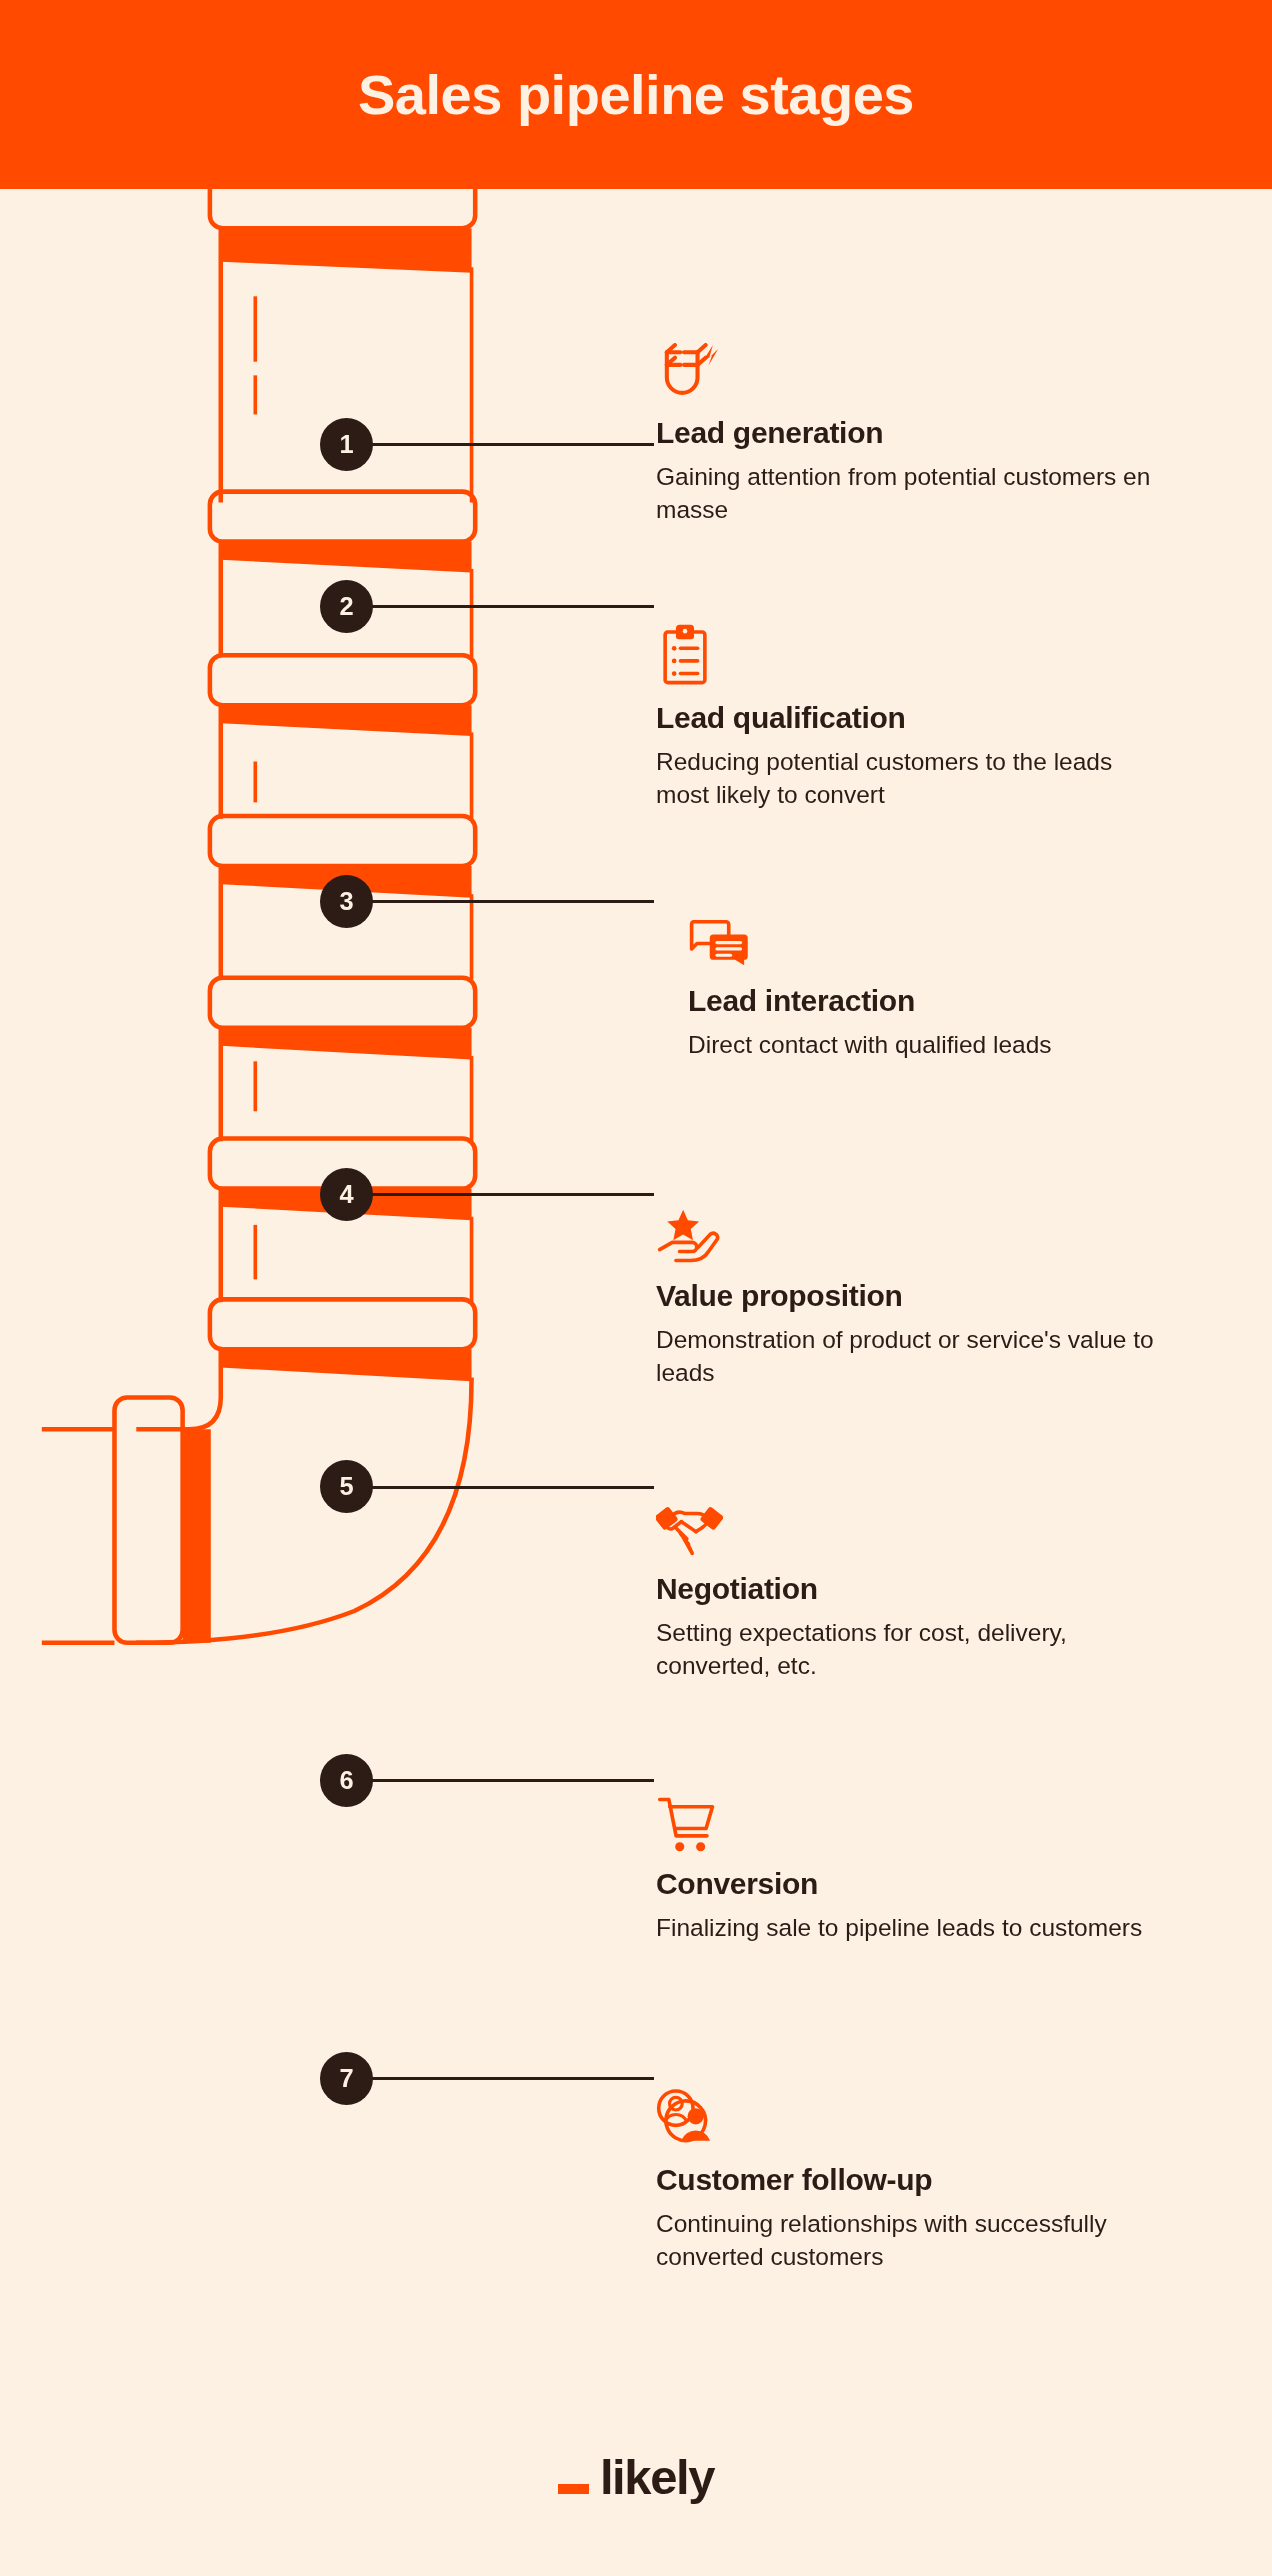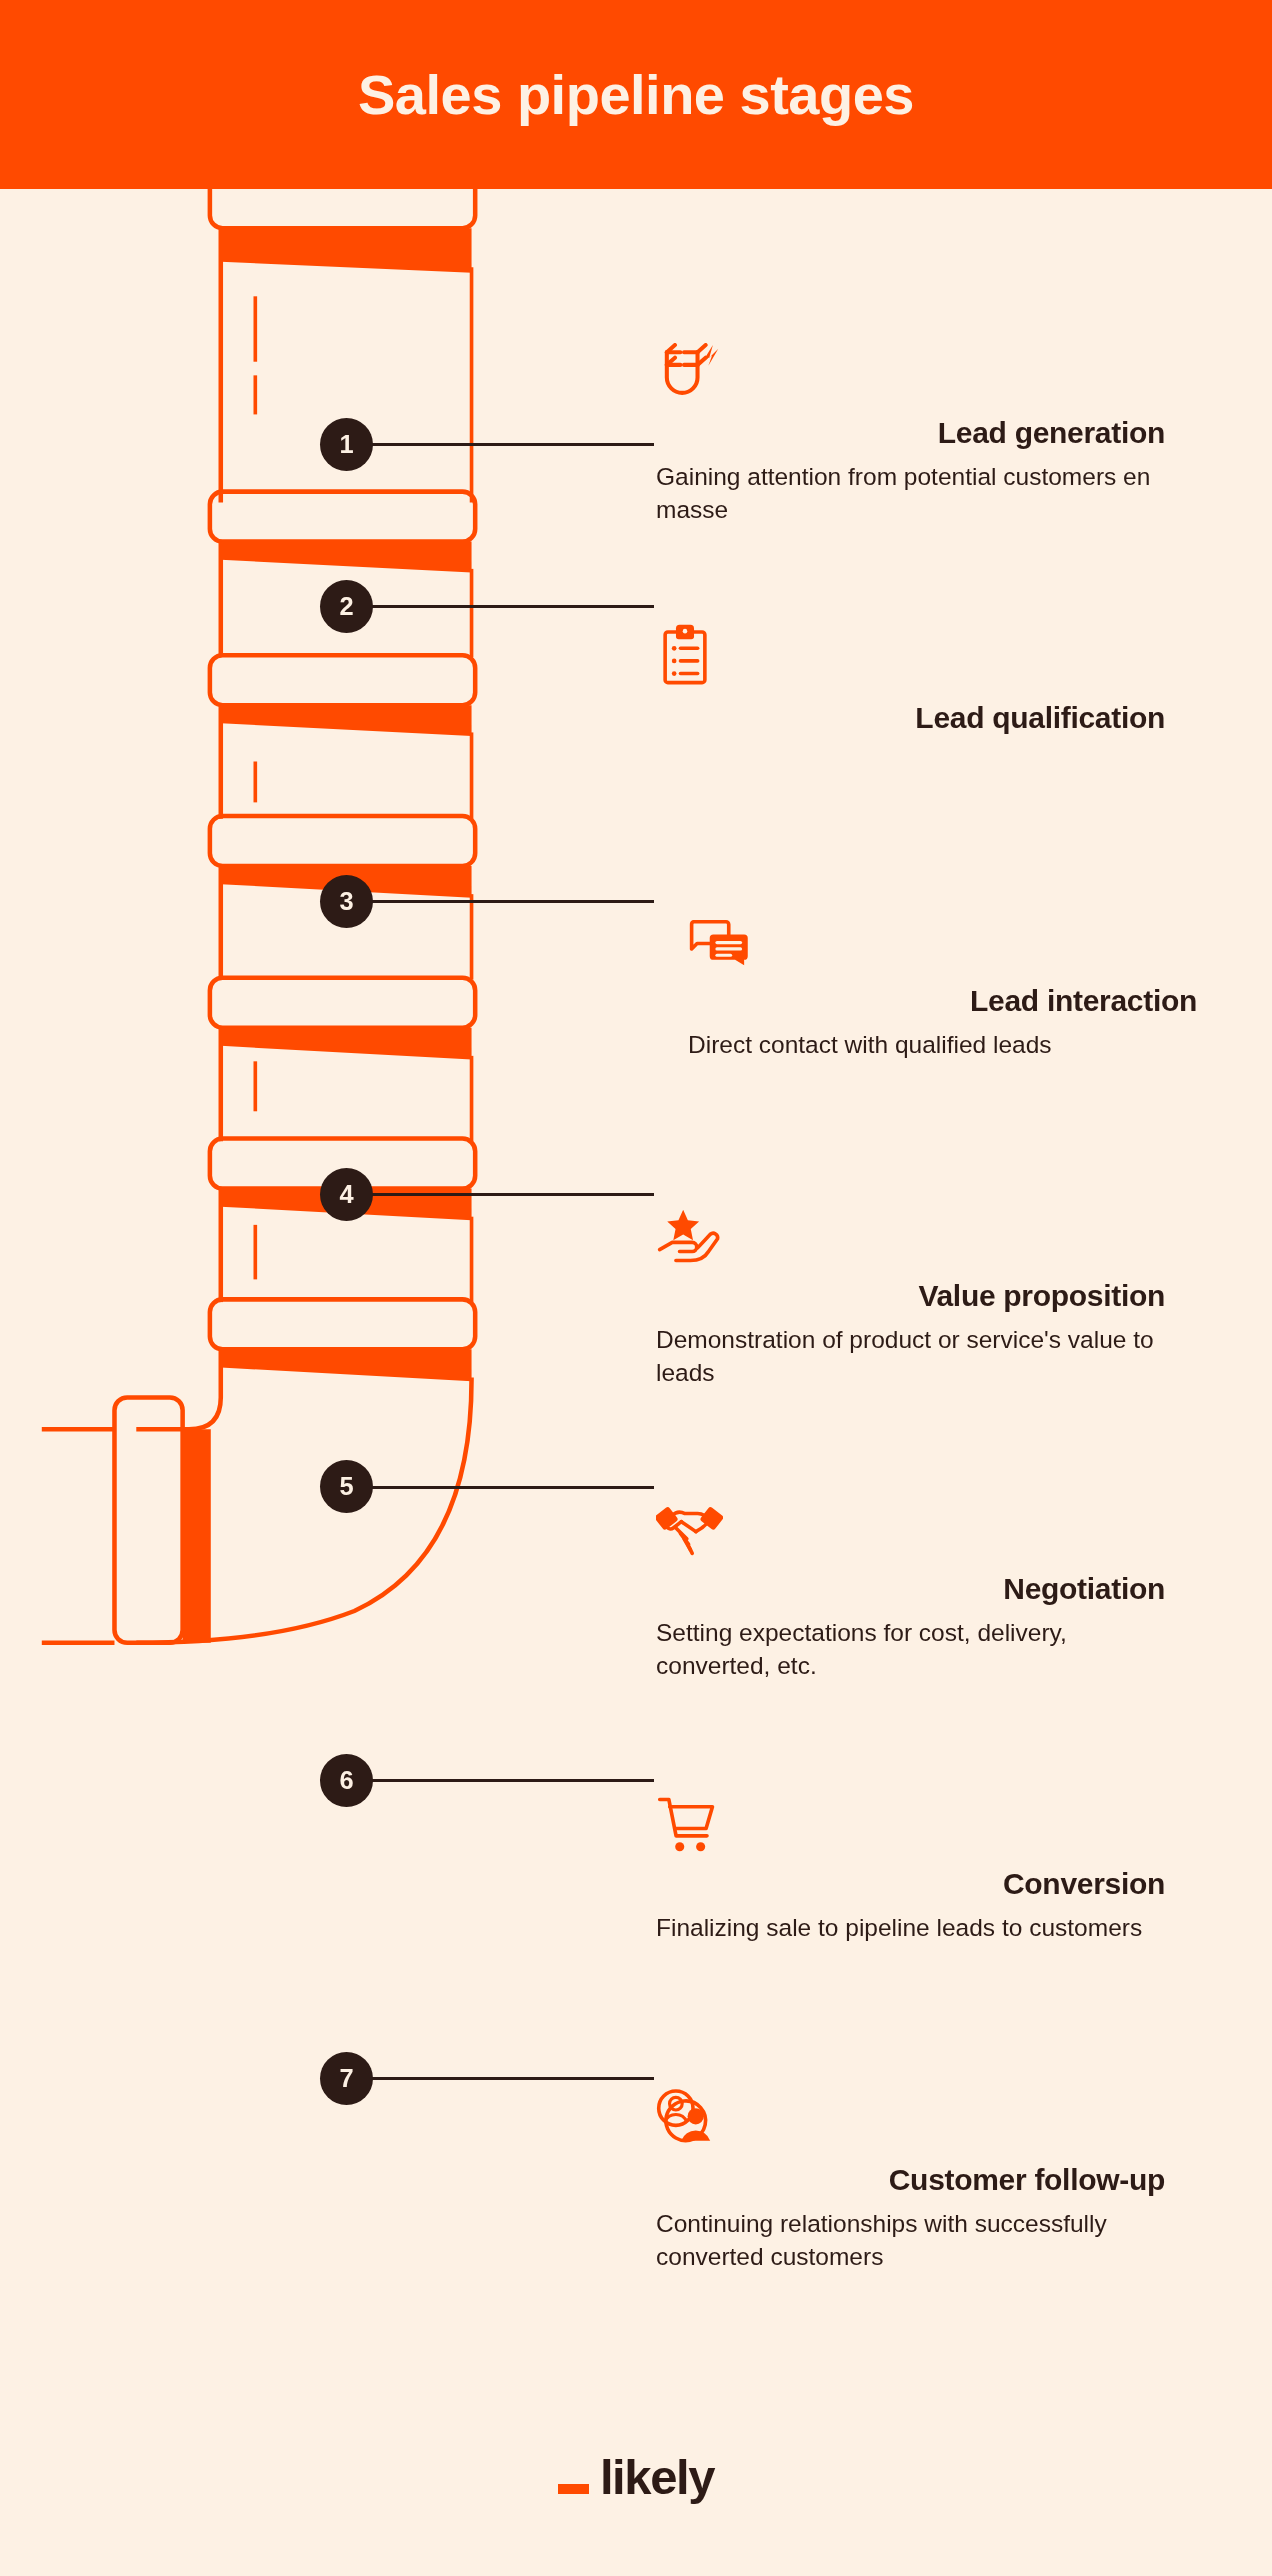--- a/index.html
+++ b/index.html
@@ -43,21 +43,20 @@
     display:block;
     margin-bottom:12.7px;
   }
   .stage-title {
     font-size:30px;
     font-weight:bold;
     color:#2D1B16;
     letter-spacing:-0.3px;
     line-height:1.15;
     margin-bottom:11px;
-    text-align:right;
   }
   .stage-desc {
     font-size:24.5px;
     color:#2D1B16;
     line-height:1.32;
     font-weight:400;
   }
 
   
   .badge {
@@ -206,20 +205,21 @@
       <rect x="22" y="6" width="20" height="12" rx="3" fill="#FF4A00"></rect>
       <circle cx="32" cy="9" r="2.5" fill="#FDF1E4"></circle>
       <circle cx="20" cy="28" r="2.6" fill="#FF4A00"></circle>
       <line x1="27" y1="28" x2="46" y2="28" stroke="#FF4A00" stroke-width="4" stroke-linecap="round"></line>
       <circle cx="20" cy="42" r="2.6" fill="#FF4A00"></circle>
       <line x1="27" y1="42" x2="46" y2="42" stroke="#FF4A00" stroke-width="4" stroke-linecap="round"></line>
       <circle cx="20" cy="56" r="2.6" fill="#FF4A00"></circle>
       <line x1="27" y1="56" x2="46" y2="56" stroke="#FF4A00" stroke-width="4" stroke-linecap="round"></line>
     </svg>
     <div class="stage-title">Lead qualification</div>
+    <div class="stage-desc">Reducing potential customers to the leads most likely to convert</div>
   </div>
 
   <div class="stage" style="top:727px;margin-left:32px;">
     <svg class="stage-icon" width="67" height="55" viewBox="0 0 74 60">
       <path d="M6 6 L42 6 A3 3 0 0 1 45 9 L45 30 L10 30 L4 36 L4 9 A3 3 0 0 1 6 6 Z" fill="none" stroke="#FF4A00" stroke-width="4" stroke-linejoin="round"></path>
       <path d="M28 20 L62 20 A4 4 0 0 1 66 24 L66 44 A4 4 0 0 1 62 48 L62 54 L52 48 L28 48 A4 4 0 0 1 24 44 L24 24 A4 4 0 0 1 28 20 Z" fill="#FF4A00"></path>
       <line x1="32" y1="29" x2="58" y2="29" stroke="#FDF1E4" stroke-width="3.5" stroke-linecap="round"></line>
       <line x1="32" y1="36" x2="58" y2="36" stroke="#FDF1E4" stroke-width="3.5" stroke-linecap="round"></line>
       <line x1="32" y1="43" x2="47" y2="43" stroke="#FDF1E4" stroke-width="3.5" stroke-linecap="round"></line>
     </svg>

